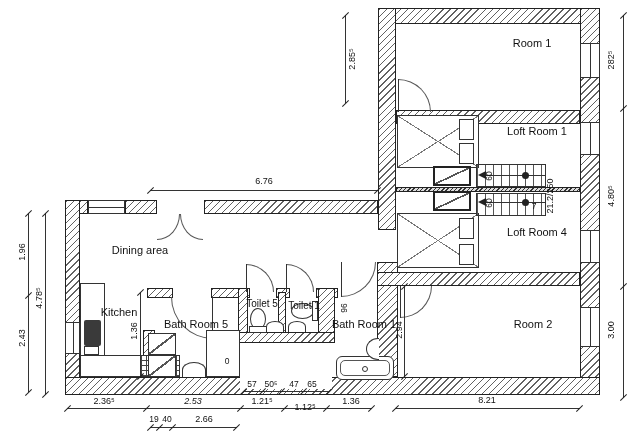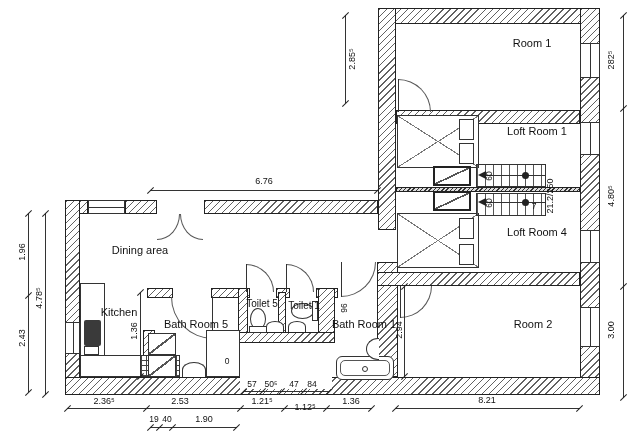--- a/index.html
+++ b/index.html
@@ -212,32 +212,32 @@
 
   <div class="dim rot" style="left:22px;top:252px;">1.96</div>
   <div class="dim rot" style="left:22px;top:338px;">2.43</div>
   <div class="dim rot" style="left:39px;top:298px;">4.78⁵</div>
   <div class="dim" style="left:264px;top:181px;">6.76</div>
   <div class="dim rot" style="left:352px;top:59px;">2.85⁵</div>
   <div class="dim rot" style="left:611px;top:60px;">282⁵</div>
   <div class="dim rot" style="left:611px;top:196px;">4.80⁵</div>
   <div class="dim rot" style="left:611px;top:330px;">3.00</div>
   <div class="dim" style="left:104px;top:401px;">2.36⁵</div>
-  <div class="dim" style="left:180px;top:401px;">2.53</div>
+  <div class="dim" style="left:193px;top:401px;font-style:italic;">2.53</div>
   <div class="dim" style="left:262px;top:401px;">1.21⁵</div>
   <div class="dim" style="left:305px;top:407px;">1.12⁵</div>
   <div class="dim" style="left:351px;top:401px;">1.36</div>
   <div class="dim" style="left:487px;top:400px;">8.21</div>
   <div class="dim sm" style="left:154px;top:419px;">19</div>
   <div class="dim sm" style="left:167px;top:419px;">40</div>
-  <div class="dim" style="left:204px;top:419px;">1.90</div>
+  <div class="dim" style="left:204px;top:419px;">2.66</div>
   <div class="dim sm" style="left:252px;top:384px;">57</div>
   <div class="dim sm" style="left:271px;top:384px;">50⁵</div>
   <div class="dim sm" style="left:294px;top:384px;">47</div>
-  <div class="dim sm" style="left:312px;top:384px;">84</div>
+  <div class="dim sm" style="left:312px;top:384px;">65</div>
   <div class="dim rot" style="left:134px;top:331px;">1.36</div>
   <div class="dim rot" style="left:399px;top:330px;">2.94</div>
   <div class="dim rot sm" style="left:344px;top:308px;">96</div>
   <div class="dim rot" style="left:550px;top:196px;">21.2/250</div>
   <div class="dim rot sm" style="left:489px;top:176px;">60</div>
   <div class="dim rot sm" style="left:489px;top:203px;">60</div>
   <div class="dim sm" style="left:534px;top:206px;">7</div>
   <div class="dim sm" style="left:227px;top:361px;">0</div>
 
 </div>

